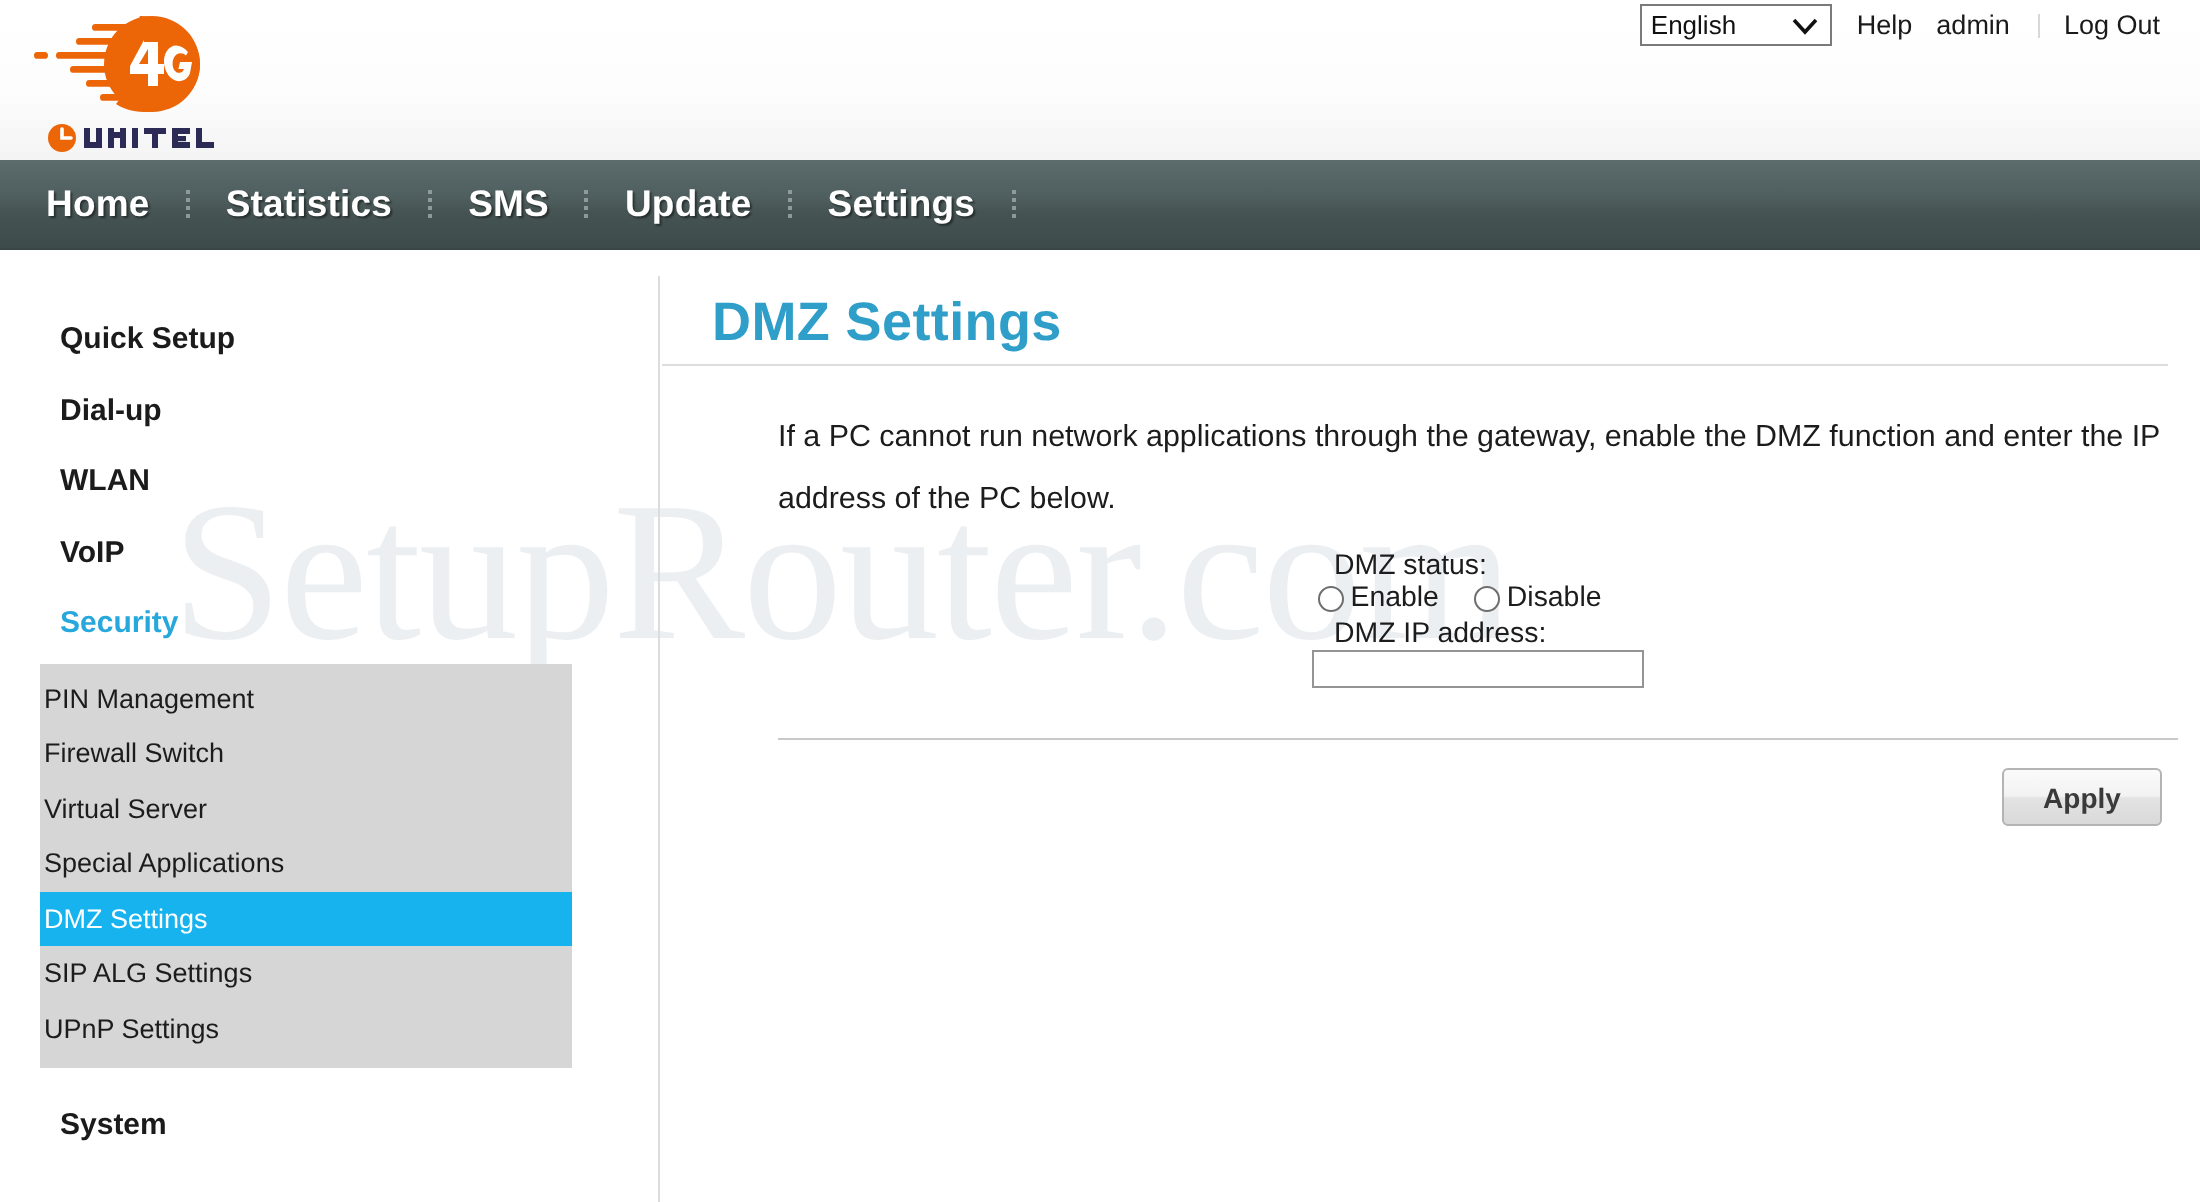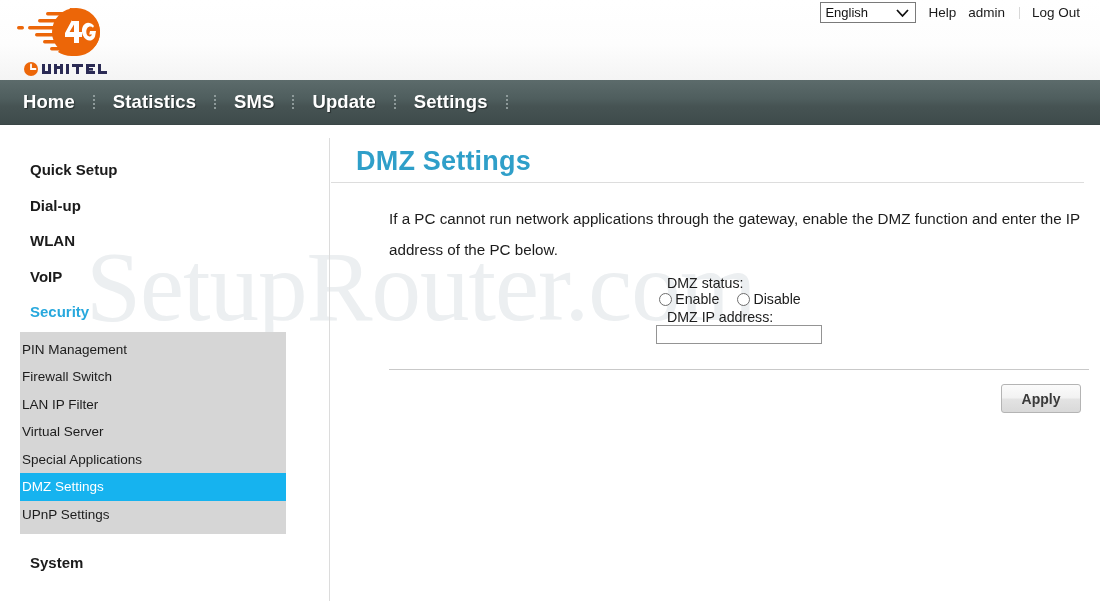--- a/index.html
+++ b/index.html
@@ -394,24 +394,24 @@
       <div class="side-main">Quick Setup</div>
       <div class="side-main">Dial-up</div>
       <div class="side-main">WLAN</div>
       <div class="side-main">VoIP</div>
       <div class="side-main active">Security</div>
     </div>
 
     <div class="submenu">
       <div class="sub-item">PIN Management</div>
       <div class="sub-item">Firewall Switch</div>
-      <div class="sub-item">LAN IP Filter</div>
       <div class="sub-item">Virtual Server</div>
       <div class="sub-item">Special Applications</div>
       <div class="sub-item active">DMZ Settings</div>
+      <div class="sub-item">SIP ALG Settings</div>
       <div class="sub-item">UPnP Settings</div>
     </div>
 
     <div class="side-bottom">
       <div class="side-main">System</div>
     </div>
   </div>
 
   <div class="content">
     <div class="page-title">DMZ Settings</div>

